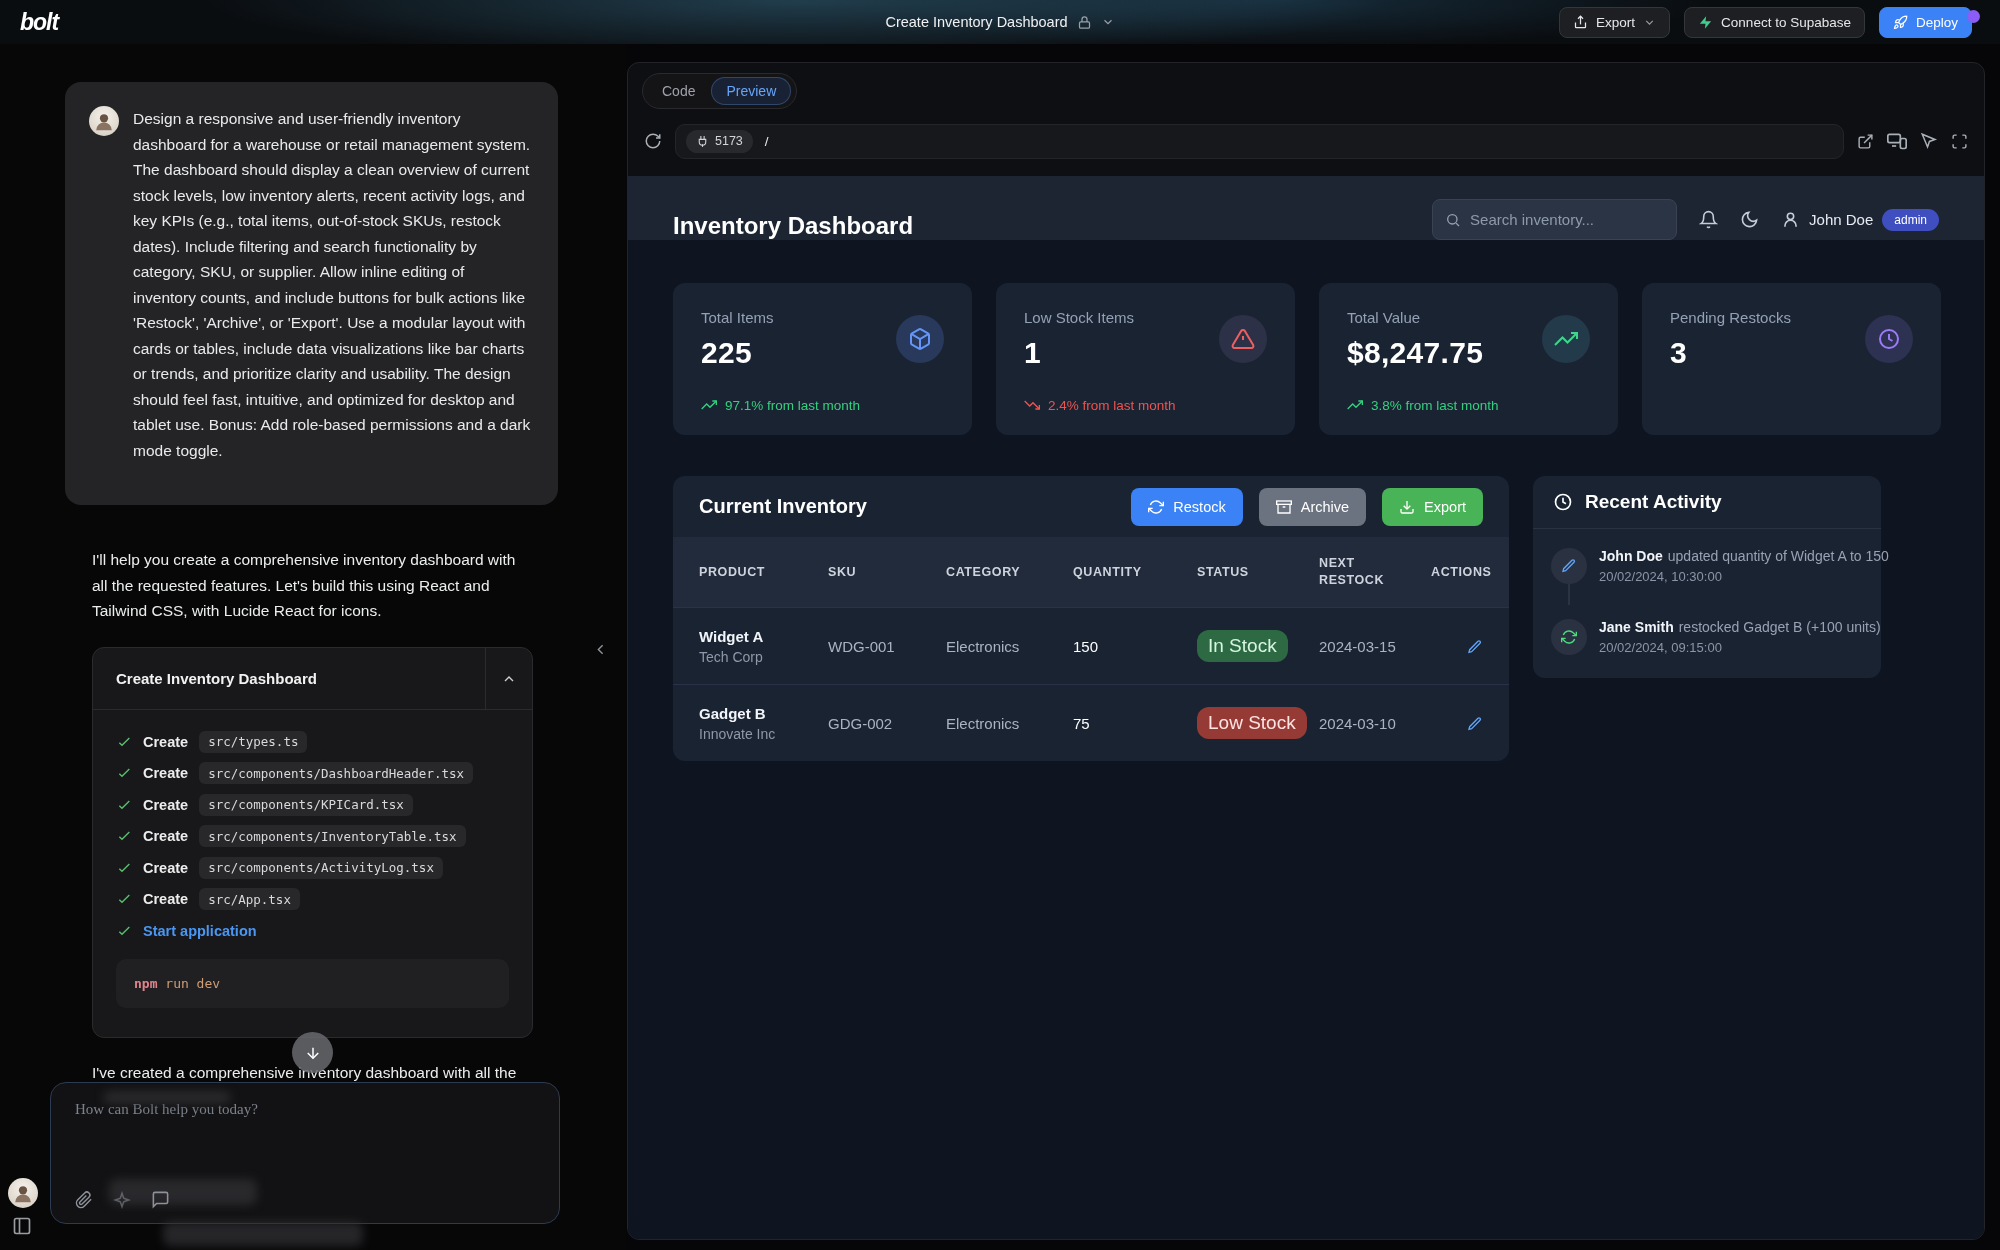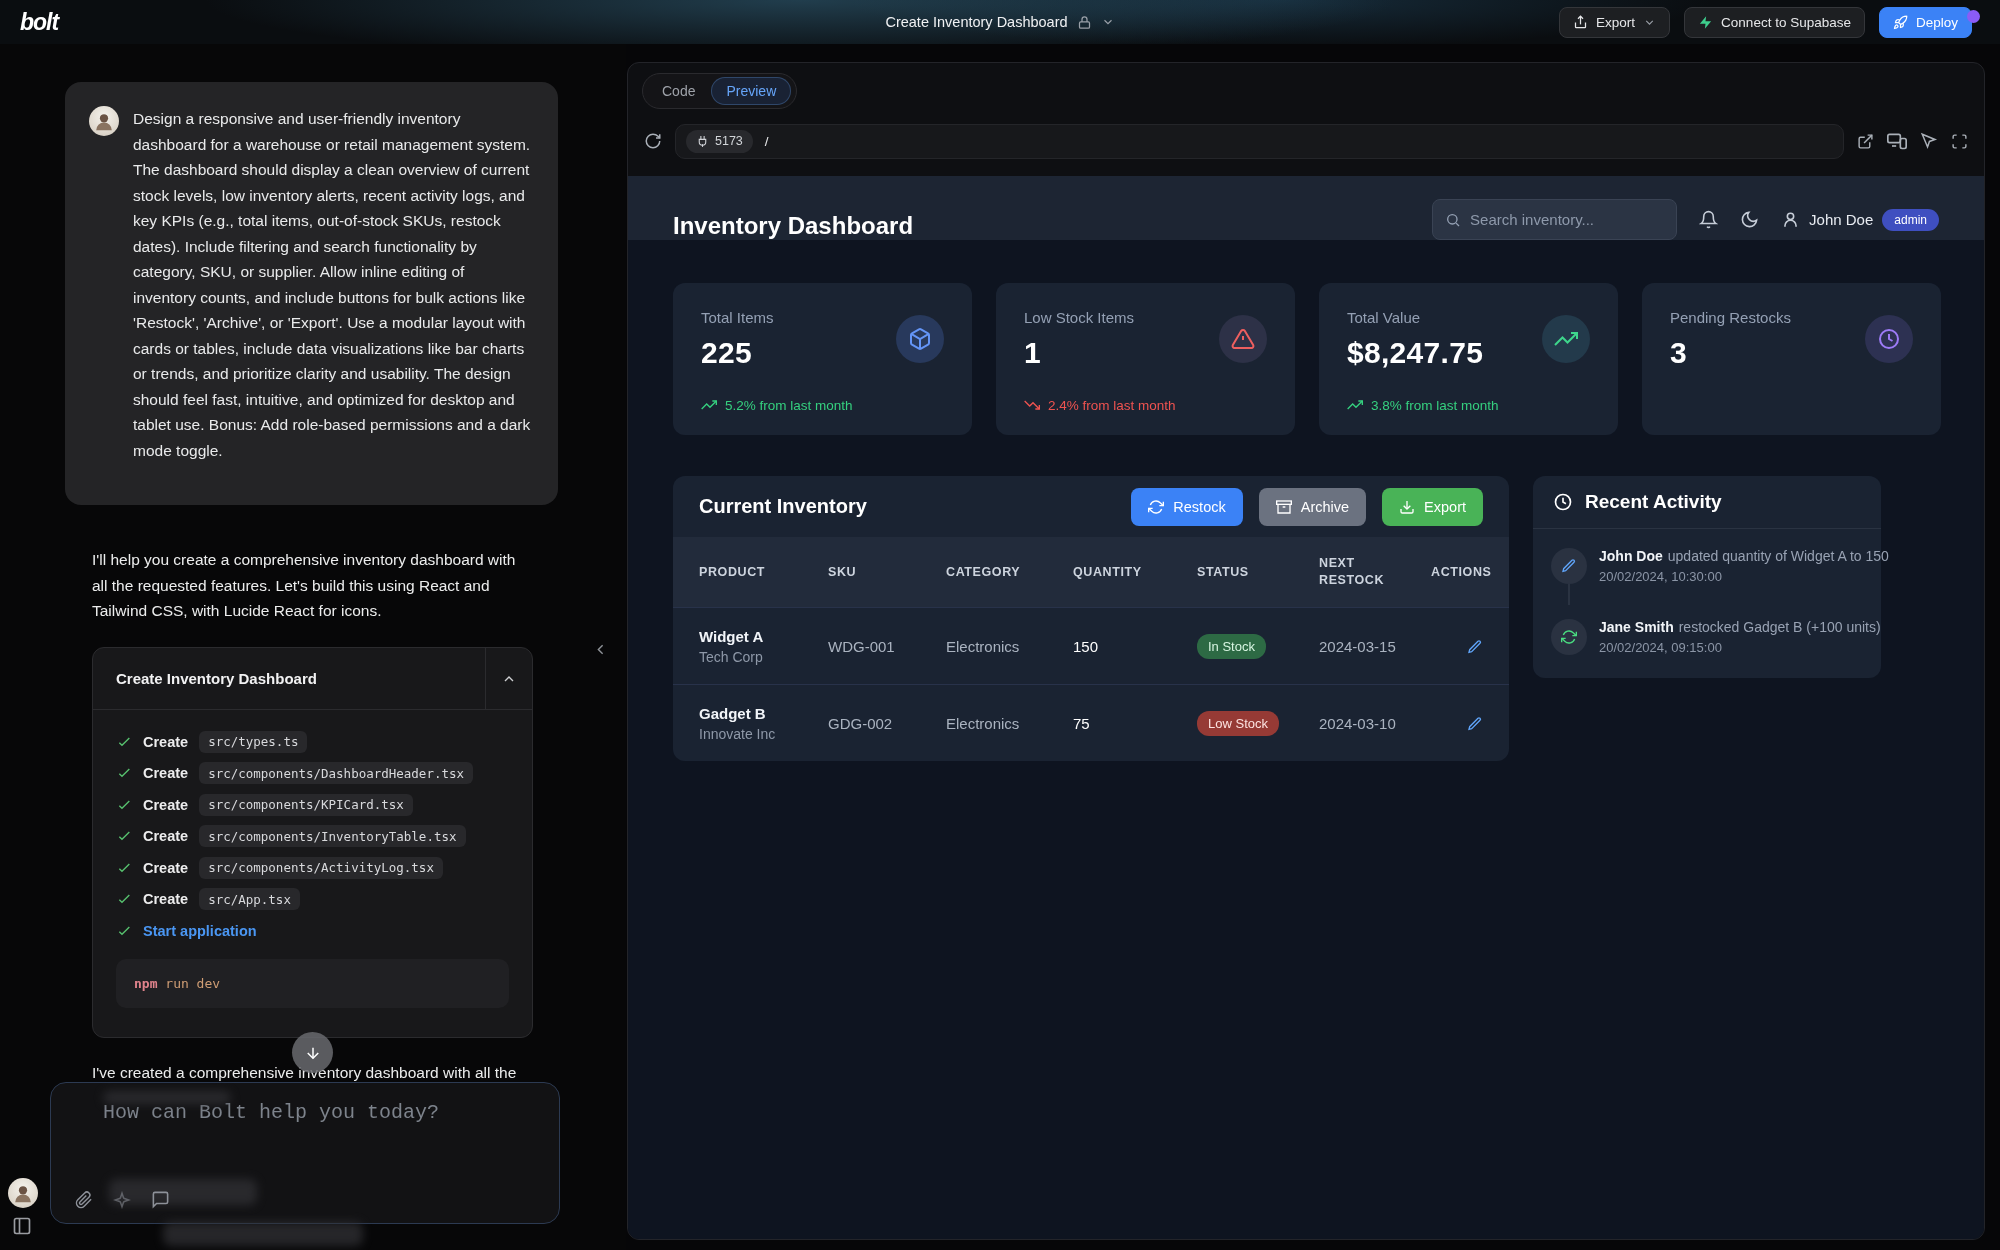--- a/index.html
+++ b/index.html
@@ -56,22 +56,22 @@
   .tok-bin { color:#e0838c; font-weight:700; }
   .tok-args { color:#cf9d74; }
   .scroll-btn { position:absolute; left:292px; top:988px; width:41px; height:41px;
     border-radius:50%; background:rgba(105,106,110,.85); display:flex; align-items:center;
     justify-content:center; color:#fff; cursor:pointer; z-index:5; }
   .outro { position:absolute; left:92px; top:1020px; width:470px; font-size:15.5px;
     color:#eceded; white-space:nowrap; overflow:hidden; }
   .input-card { position:absolute; left:50px; top:1038px; width:510px; height:142px;
     background:#121214; border:1px solid #2c3a52; border-radius:16px; padding:18px 18px 12px 24px; }
   .input-card textarea { width:420px; height:60px; background:transparent; border:none;
-    resize:none; outline:none; color:#e8e9ea; font-size:20px;
-    font-family:Liberation Mono, monospace;margin-left:28px; }
+    resize:none; outline:none; color:#e8e9ea; font-size:15px;
+    font-family:Liberation Serif, serif; }
   .input-card textarea::placeholder { color:#7d838c; }
   .input-icons { position:absolute; left:24px; bottom:14px; display:flex; gap:20px;
     color:#8d9199; align-items:center; }
   .blob { position:absolute; background:#313135; border-radius:8px; filter:blur(5px); opacity:.75; }
   .corner-avatar { position:absolute; left:8px; top:1134px; }
   .panel-toggle { position:absolute; left:12px; top:1172px; color:#9a9ca1; cursor:pointer; }
   .collapse-chev { position:absolute; left:592px; top:596px; color:#8e9298; cursor:pointer; }
 
   
   .panel { position:absolute; left:627px; top:62px; width:1358px; height:1178px;
@@ -132,21 +132,21 @@
   .inv-grid { display:grid; grid-template-columns:129px 118px 127px 124px 122px 112px 1fr;
     align-items:center; padding:0 26px; }
   .inv-cols { background:#222b3b; height:70px; font-size:12.5px; font-weight:700;
     letter-spacing:.6px; color:#cdd4de; }
   .inv-cols .col-next { line-height:17px; width:70px; }
   .col-actions { text-align:right; }
   .inv-row { height:77px; border-top:1px solid #28324a; font-size:15px; color:#aab3c0; }
   .prod-name { font-size:15px; font-weight:700; color:#f2f5f9; }
   .prod-sup { font-size:14px; color:#8e98a8; margin-top:4px; }
   .qty { color:#fff; }
-  .badge { display:inline-block; font-size:13px; border-radius:12px; padding:5px 11px; }
+  .badge { display:inline-block; font-size:19px; border-radius:12px; padding:5px 11px; }
   .badge.ok { background:#2d6a44; color:#d7f5e1; }
   .badge.low { background:#963a35; color:#fde3e1; }
   .edit-ic { color:#60a5fa; cursor:pointer; text-align:right; }
 
   .activity { position:absolute; left:905px; top:300px; width:348px; height:202px;
     background:#1a2332; border-radius:12px; }
   .act-head { height:53px; display:flex; align-items:center; gap:12px; padding:0 20px;
     border-bottom:1px solid #2a3342; }
   .act-title { font-size:19px; font-weight:700; color:#fff; }
   .act-item { position:absolute; left:18px; display:flex; gap:12px; }
@@ -479,21 +479,21 @@
               </svg>
             </span>
         </div>
         <div class="kpi-trend t-up">
           <span class="ic" style="width:16px;height:16px">
               <svg viewBox="0 0 24 24" fill="none" stroke="currentColor" stroke-width="2">
                 <path d="M23 6l-9.5 9.5-5-5L1 18"></path>
                 <path d="M17 6h6v6"></path>
               </svg>
             </span>
-          <span>5.2% from last month</span>
+          <span>97.1% from last month</span>
         </div>
       </div>
       <div class="kpi">
         <div class="kpi-label">Low Stock Items</div>
         <div class="kpi-value">1</div>
         <div class="kpi-circle c-red">
           <span class="ic" style="width:24px;height:24px">
               <svg viewBox="0 0 24 24" fill="none" stroke="currentColor" stroke-width="2">
                 <path d="M10.29 3.86L1.82 18a2 2 0 0 0 1.71 3h16.94a2 2 0 0 0 1.71-3L13.71 3.86a2 2 0 0 0-3.42 0z"></path>
                 <path d="M12 9v4"></path>

